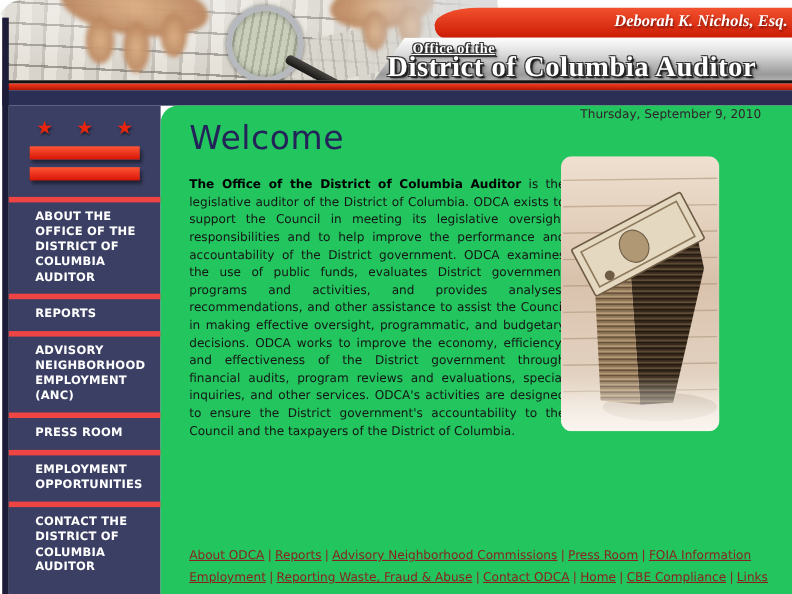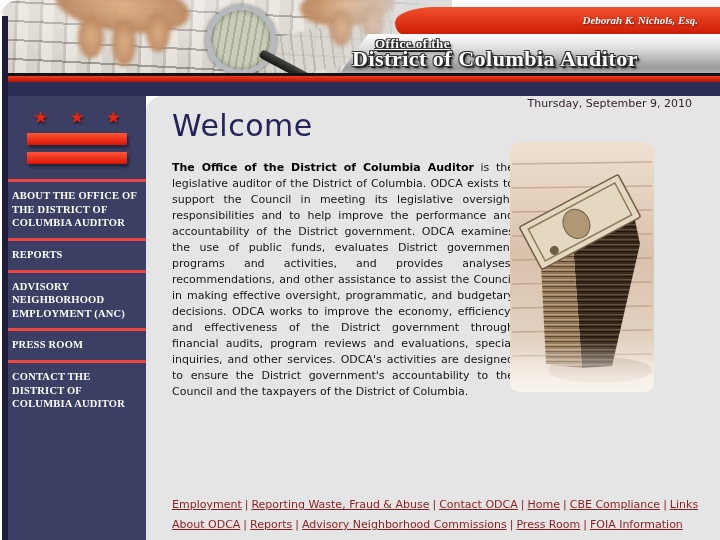--- a/index.html
+++ b/index.html
@@ -22,52 +22,52 @@
   #magnifier{position:absolute;left:206px;top:5px;width:60px;height:60px;border-radius:50%;
       border:5px solid #b6b9be;box-shadow:0 0 4px rgba(0,0,0,.5), inset 0 0 6px rgba(0,0,0,.35);
       background:repeating-linear-gradient(100deg,#c9cebb 0 5px,#aab09a 5px 7px);}
   #magnifier .handle{position:absolute;left:46px;top:52px;width:58px;height:9px;border-radius:4px;
       background:linear-gradient(#4a4845,#181614);transform:rotate(28deg);}
 
   #name-band{position:absolute;top:7px;left:395px;right:0;height:27px;
       background:linear-gradient(#f2512e,#cd1d05);
       border-top-left-radius:70px 27px;border-bottom-left-radius:14px 20px;
       text-align:right;}
-  #name-band .name{display:inline-block;padding-right:22px;line-height:26px;color:#ffffff;
-      font-family:"Liberation Serif",serif;font-style:italic;font-weight:bold;font-size:11px;
+  #name-band .name{display:inline-block;padding-right:4px;line-height:26px;color:#ffffff;
+      font-family:"Liberation Serif",serif;font-style:italic;font-weight:bold;font-size:15px;
       text-shadow:1px 1px 2px rgba(70,0,0,.6);}
   #title-band{position:absolute;top:34px;left:338px;right:0;height:42px;
       background:linear-gradient(#ffffff,#dddddd 35%,#9a9a9a 80%,#bcbcbc);
       -webkit-clip-path:polygon(0 100%,30px 0,100% 0,100% 100%);
       clip-path:polygon(0 100%,30px 0,100% 0,100% 100%);}
   .outline-txt{color:#ffffff;font-family:"Liberation Serif",serif;font-weight:bold;
       text-shadow:-1px -1px 0 #333,1px -1px 0 #333,-1px 1px 0 #333,1px 1px 0 #222,2px 2px 1px #1a1a1a,3px 3px 3px rgba(0,0,0,.45);}
   #title-small{position:absolute;top:36px;left:375px;font-size:13px;letter-spacing:.5px;text-decoration:underline;}
-  #title-large{position:absolute;top:46px;left:352px;font-size:22px;letter-spacing:.5px;white-space:nowrap;}
+  #title-large{position:absolute;top:46px;left:352px;font-size:26px;letter-spacing:.5px;white-space:nowrap;}
 
   #rule-black{position:absolute;left:0;top:73px;width:720px;height:3px;background:#131313;}
   #rule-red{position:absolute;left:0;top:76px;width:720px;height:6px;background:linear-gradient(#f43b20,#b01404);}
   #rule-navy{position:absolute;left:0;top:82px;width:720px;height:14px;background:#2c2f55;}
 
   
   #edge-white{position:absolute;left:0;top:14px;width:2px;bottom:0;background:#ffffff;}
   #edge-dark{position:absolute;left:2px;top:16px;width:6px;bottom:0;background:#1d1d3a;}
 
   
   #sidebar{position:absolute;left:8px;top:96px;width:138px;bottom:0;background:#3b3f63;}
   #flag{width:100px;margin:13px auto 0 auto;}
   #flag .stars{display:flex;justify-content:space-between;padding:0 6px;}
   #flag .stars span{color:#e8250f;font-size:17px;line-height:17px;text-shadow:1px 2px 2px rgba(0,0,0,.5);}
   #flag .bar{height:12px;margin-top:7px;background:linear-gradient(#ff5535,#d81505);box-shadow:2px 3px 3px rgba(0,0,0,.45);}
   #nav{margin-top:15px;}
-  .nav-item{border-top:3px solid #ef4444;padding:7px 8px 8px 4px;color:#ffffff;
-      font-weight:bold;font-size:10.5px;line-height:1.3;letter-spacing:.2px;cursor:pointer;font-family:Liberation Serif, serif;}
-
-  
-  #content{position:absolute;left:146px;top:96px;right:0;bottom:0;background:#e5e5e5;border-top-left-radius:16px;}
+  .nav-item{border-top:5px solid #ef4444;padding:7px 8px 8px 24px;color:#ffffff;
+      font-weight:bold;font-size:10.5px;line-height:1.3;letter-spacing:.2px;cursor:pointer;}
+
+  
+  #content{position:absolute;left:146px;top:96px;right:0;bottom:0;background:#22c55e;border-top-left-radius:16px;}
   #date{position:absolute;top:1px;right:28px;font-size:11px;color:#33232c;}
   #welcome{margin:12px 0 0 26px;font-size:30px;font-weight:400;color:#23235a;letter-spacing:.5px;}
   #para{margin:17px 0 0 26px;width:342px;font-size:11px;line-height:16px;text-align:justify;color:#161616;}
   #para .lead{font-weight:bold;color:#000000;}
   #money{position:absolute;left:364px;top:46px;width:144px;height:250px;}
 
   
   #footer{position:absolute;left:26px;bottom:5px;font-size:11px;line-height:20px;white-space:nowrap;color:#8b1f1f;}
   .flink{color:#8b1f1f;text-decoration:underline;cursor:pointer;}
   .sep{color:#8b1f1f;padding:0 3px;}
@@ -118,20 +118,21 @@
           <span>★</span>
         </div>
       <div class="bar"></div>
       <div class="bar"></div>
     </div>
     <div id="nav">
         <div class="nav-item">ABOUT THE OFFICE OF THE DISTRICT OF COLUMBIA AUDITOR</div>
         <div class="nav-item">REPORTS</div>
         <div class="nav-item">ADVISORY NEIGHBORHOOD EMPLOYMENT (ANC)</div>
         <div class="nav-item">PRESS ROOM</div>
+        <div class="nav-item">EMPLOYMENT OPPORTUNITIES</div>
         <div class="nav-item">CONTACT THE DISTRICT OF COLUMBIA AUDITOR</div>
       </div>
   </div>
 
   <div id="content">
     <div id="date">Thursday, September 9, 2010</div>
     <h1 id="welcome">Welcome</h1>
     <p id="para"><span class="lead">The Office of the District of Columbia Auditor</span><span> is the legislative auditor of the District of Columbia. ODCA exists to support the Council in meeting its legislative oversight responsibilities and to help improve the performance and accountability of the District government. ODCA examines the use of public funds, evaluates District government programs and activities, and provides analyses, recommendations, and other assistance to assist the Council in making effective oversight, programmatic, and budgetary decisions. ODCA works to improve the economy, efficiency, and effectiveness of the District government through financial audits, program reviews and evaluations, special inquiries, and other services. ODCA's activities are designed to ensure the District government's accountability to the Council and the taxpayers of the District of Columbia.</span></p>
 
     <div id="money">
@@ -182,18 +183,18 @@
             <rect x="21" y="62" width="98" height="36" fill="none" stroke="#8d7a5d" stroke-width="1.5"></rect>
             <ellipse cx="66" cy="80" rx="13" ry="15" fill="#b09875" stroke="#6f5d45" stroke-width="1"></ellipse>
             <circle cx="34" cy="93" r="4.5" fill="#6f5d45"></circle>
           </g>
           <rect x="0" y="198" width="144" height="52" fill="url(#fadeW)"></rect>
         </g>
       </svg>
     </div>
 
     <div id="footer">
+      <div><a class="flink">About ODCA</a><span class="sep">|</span><a class="flink">Reports</a><span class="sep">|</span><a class="flink">Advisory Neighborhood Commissions</a><span class="sep">|</span><a class="flink">Press Room</a><span class="sep">|</span><a class="flink">FOIA Information</a></div>
       <div><a class="flink">Employment</a><span class="sep">|</span><a class="flink">Reporting Waste, Fraud &amp; Abuse</a><span class="sep">|</span><a class="flink">Contact ODCA</a><span class="sep">|</span><a class="flink">Home</a><span class="sep">|</span><a class="flink">CBE Compliance</a><span class="sep">|</span><a class="flink">Links</a></div>
-      <div><a class="flink">About ODCA</a><span class="sep">|</span><a class="flink">Reports</a><span class="sep">|</span><a class="flink">Advisory Neighborhood Commissions</a><span class="sep">|</span><a class="flink">Press Room</a><span class="sep">|</span><a class="flink">FOIA Information</a></div>
     </div>
   </div>
 
 </div>
 
 </body></html>

